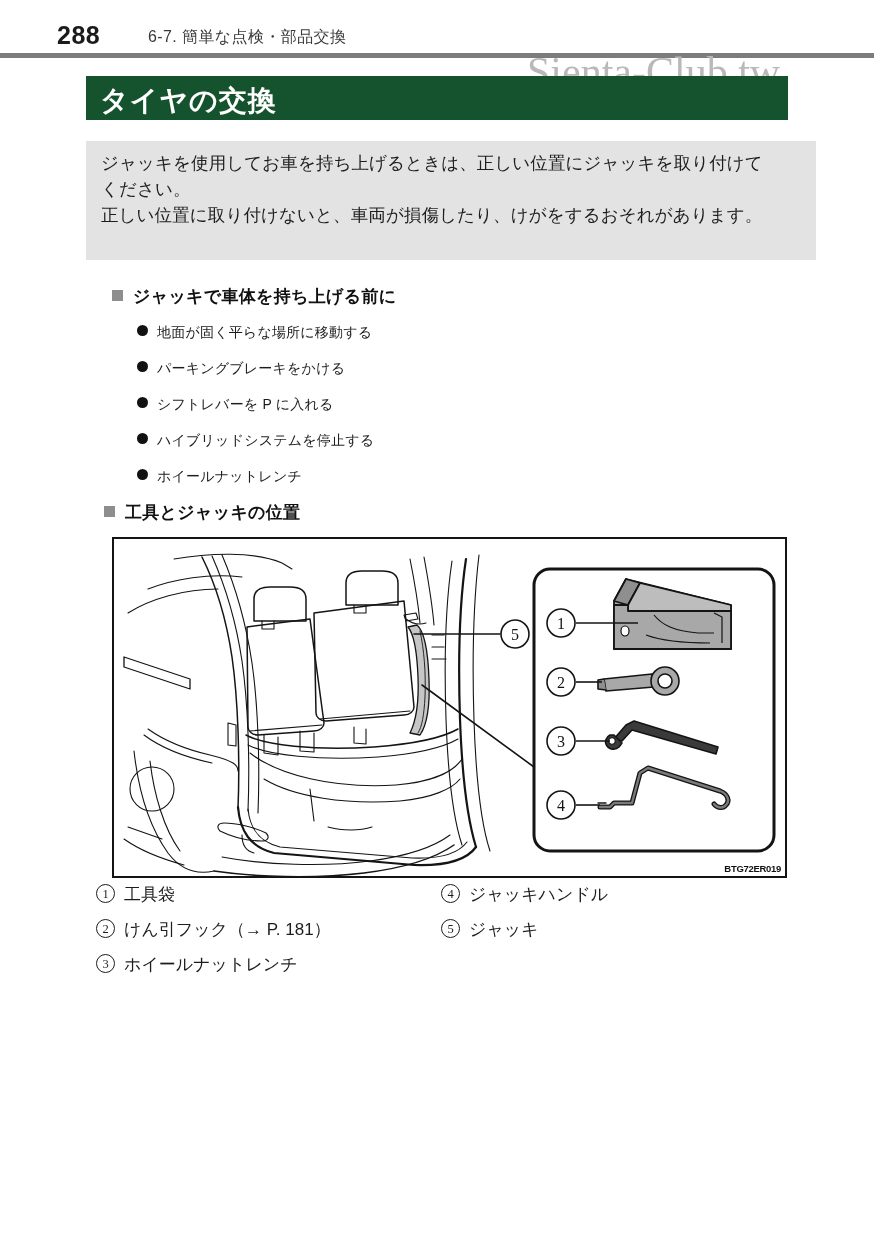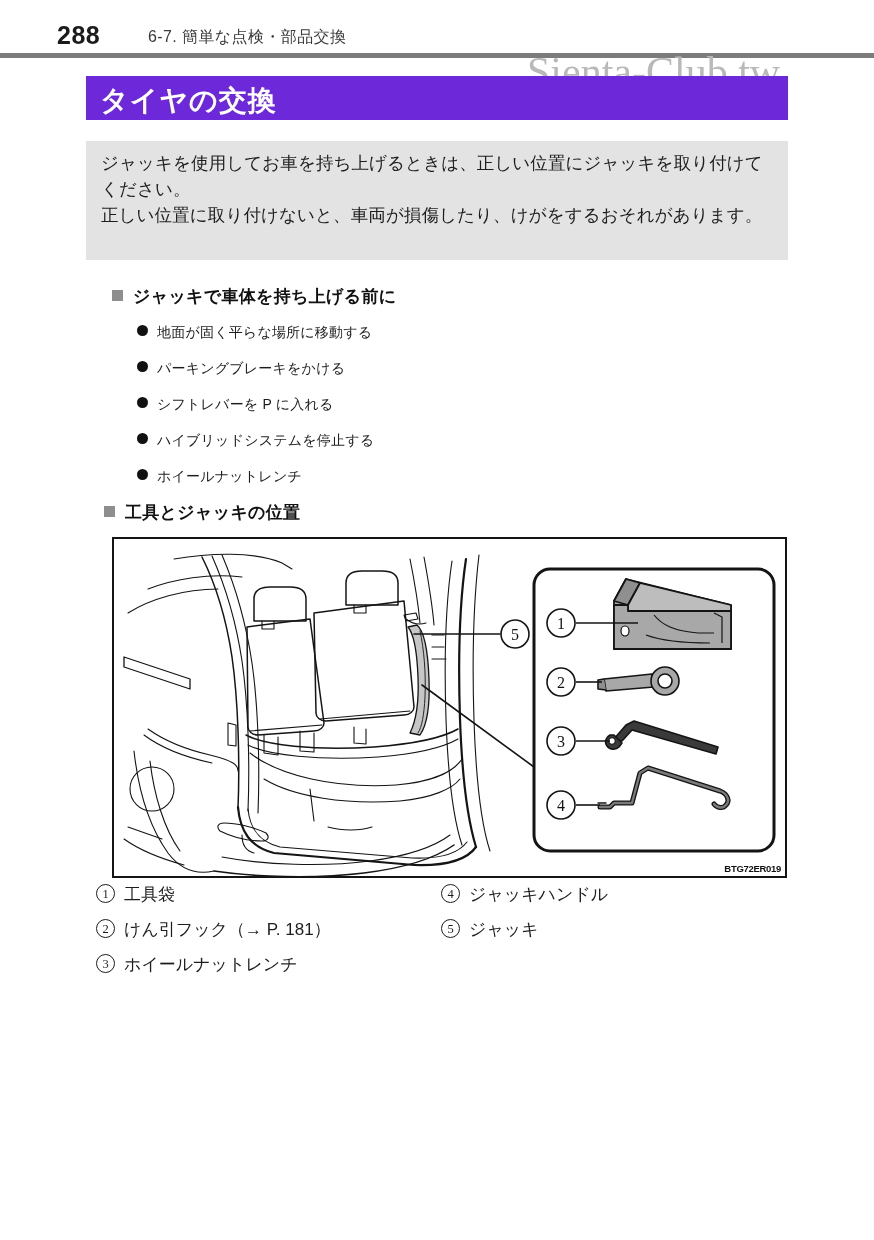--- a/index.html
+++ b/index.html
@@ -65,41 +65,42 @@
     margin-left: 22px;
   }
 
   
   .title-banner {
     position: absolute;
     left: 86px;
     top: 76px;
     width: 702px;
     height: 44px;
-    background: #6d28d9;
+    background: #14532d;
     z-index: 6;
   }
   .title-banner .title-text {
     position: absolute;
     left: 14px;
     top: 6px;
     font-size: 28px;
     font-weight: bold;
     color: #ffffff;
     letter-spacing: 1px;
   }
 
   
   .notice-box {
     position: absolute;
     left: 86px;
     top: 141px;
     width: 702px;
     height: 119px;
     background: #e3e3e3;
+    padding-left: 28px;
   }
   .notice-text {
     position: absolute;
     left: 15px;
     top: 9px;
     width: 672px;
     font-size: 17.5px;
     line-height: 26px;
     color: #1d1d1d;
     white-space: pre-line;

